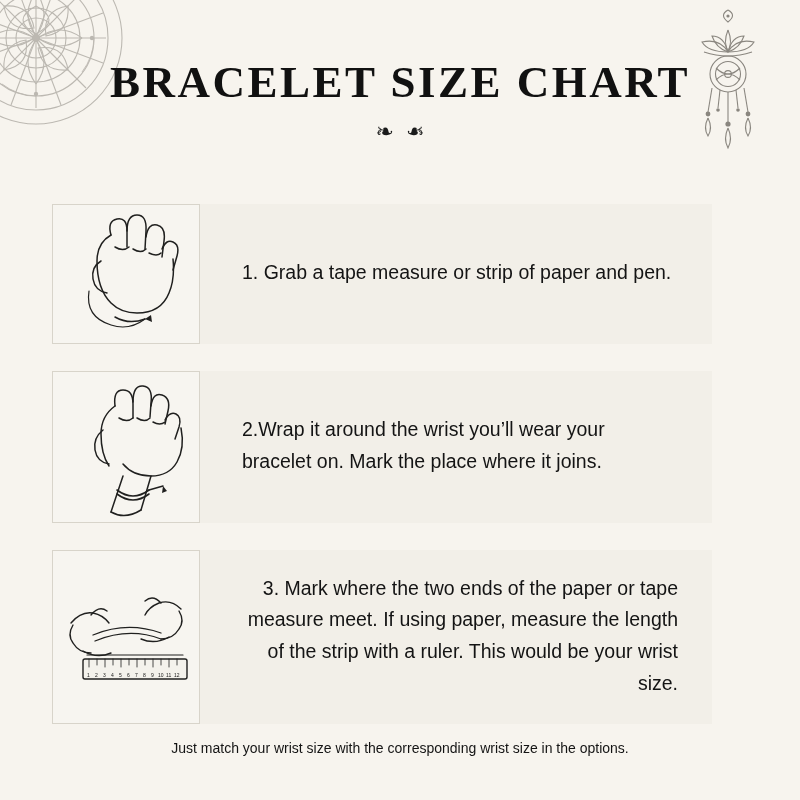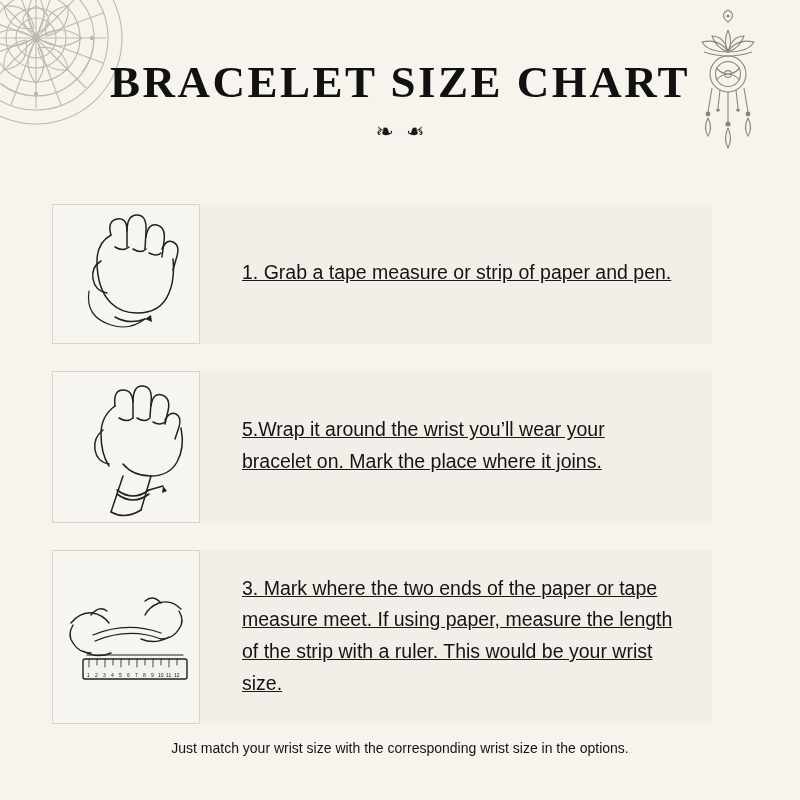--- a/index.html
+++ b/index.html
@@ -69,21 +69,21 @@
     font-size: 22px;
     color: #1a1a1a;
     line-height: 1;
     transform: translateY(-1px);
   }
   .flourish.right { transform: translateY(-1px) scaleX(-1); }
 
   
   .steps {
     position: absolute;
-    top: 204px; left: 0; width: 764px; text-decoration: underline;
+    top: 204px; left: 0; width: 764px;
   }
   .step {
     position: relative;
     display: flex;
     align-items: stretch;
     background: #f2efe8;
     margin: 0 52px 27px 52px;
     min-height: 136px;
   }
   .step .thumb {
@@ -97,21 +97,21 @@
     flex: 1 1 auto;
     display: flex;
     align-items: center;
     padding: 10px 34px 12px 42px;
     font-size: 19.5px;
     line-height: 1.62;
     color: #141414;
   }
   .step1 { min-height: 138px; }
   .step2 { min-height: 150px; }
-  .step3 { min-height: 172px; }
+  .step3 { min-height: 172px; text-align: right; }
 
   
   .footer {
     position: absolute;
     left: 0; bottom: 44px; width: 800px;
     text-align: center;
     font-size: 14px;
     color: #141414;
   }
 
@@ -278,21 +278,21 @@
             <path d="M98 104 l-10 34"></path>
             <path d="M58 140 q14 8 30 -2"></path>
 
             <path d="M64 118 q16 12 32 0" stroke-width="1.6"></path>
             <path d="M64 122 q16 12 32 0" stroke-width="1.6"></path>
             <path d="M96 118 l14 -4" stroke-width="1.4"></path>
             <path d="M110 114 l4 5 l-5 2 z" fill="#20201f" stroke="none"></path>
           </g>
         </svg>
       </div>
-      <div class="text">5.Wrap it around the wrist you’ll wear your bracelet on. Mark the place where it joins.</div>
+      <div class="text">2.Wrap it around the wrist you’ll wear your bracelet on. Mark the place where it joins.</div>
     </div>
 
     <div class="step step3">
       <div class="thumb">
         <svg viewBox="0 0 146 172" width="146" height="172" aria-hidden="true">
           <g stroke="#20201f" fill="none" stroke-width="1.4" stroke-linecap="round">
 
             <path d="M18 72 q10 -12 22 -10 q10 2 16 10"></path>
             <path d="M20 74 q-6 10 0 18 q6 10 18 10"></path>
             <path d="M38 64 q8 -10 16 -4"></path>

